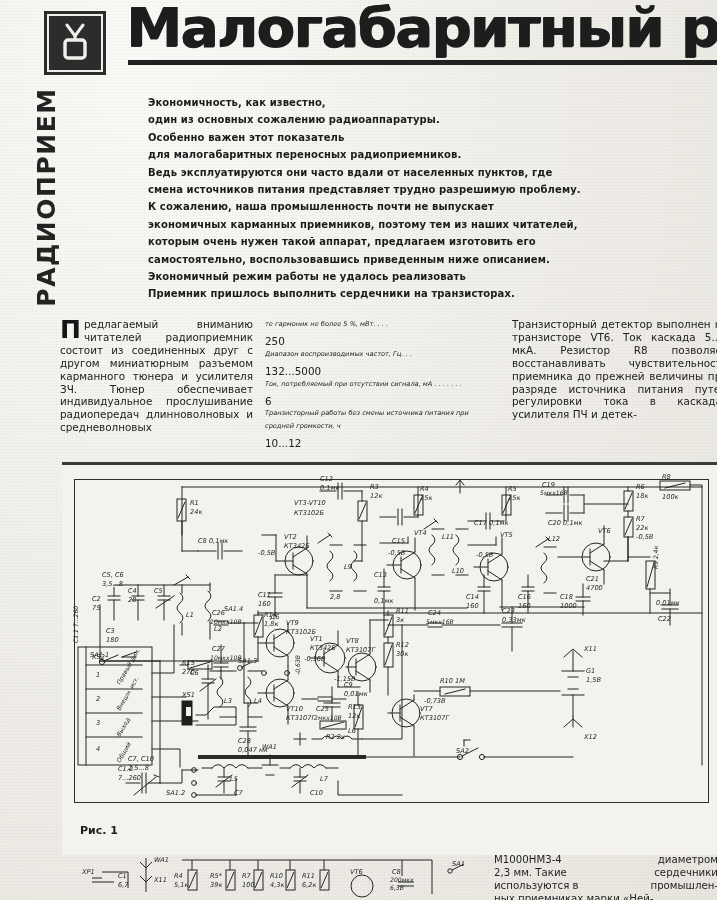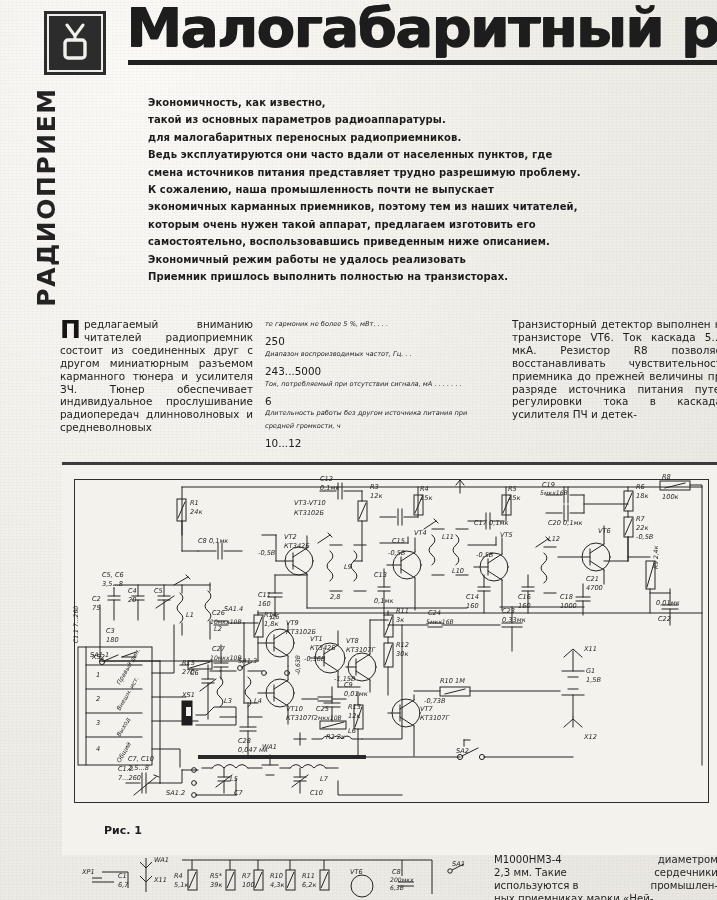--- a/index.html
+++ b/index.html
@@ -86,21 +86,21 @@
   
   .figwrap{
     position:absolute;left:62px;top:462px;width:655px;height:390px;
     background:#f4f2ec;
     border-top:3px solid #3b3b3b;
     overflow:hidden;
   }
   .figborder{position:absolute;left:12px;top:14px;right:8px;bottom:52px;border:1.6px solid #2e2e2e;}
   .figcap{
     position:absolute;left:18px;bottom:18px;
-    font-family:"DejaVu Sans", sans-serif;font-weight:700;font-size:11px;color:#1e1e1e;margin-left:24px;
+    font-family:"DejaVu Sans", sans-serif;font-weight:700;font-size:11px;color:#1e1e1e;
   }
   .sch{position:absolute;left:0;top:0;}
   .lbl{font-family:"DejaVu Sans", sans-serif;font-size:6.6px;font-style:italic;fill:#1f1f1f;}
   .lbl2{font-family:"DejaVu Sans", sans-serif;font-size:6.1px;font-style:italic;fill:#1f1f1f;}
 
   
   .btm{position:absolute;left:62px;top:852px;width:655px;height:48px;overflow:hidden;}
   .btmtxt{
     position:absolute;left:432px;top:2px;width:224px;
     font-family:"DejaVu Sans", sans-serif;font-size:10.2px;line-height:12.9px;color:#1f1f1f;
@@ -124,54 +124,55 @@
   </div>
 
   <div class="title">Малогабаритный радио</div>
   <div class="title-rule"></div>
 </div>
 
 <div class="vlabel">РАДИОПРИЕМ</div>
 
 <div class="intro" id="introBlock">
     <div>Экономичность, как известно,</div>
-    <div>такой из основных параметров радиоаппаратуры.</div>
+    <div>один из основных сожалению радиоаппаратуры.</div>
+    <div>Особенно важен этот показатель</div>
     <div>для малогабаритных переносных радиоприемников.</div>
     <div>Ведь эксплуатируются они часто вдали от населенных пунктов, где</div>
     <div>смена источников питания представляет трудно разрешимую проблему.</div>
     <div>К сожалению, наша промышленность почти не выпускает</div>
     <div>экономичных карманных приемников, поэтому тем из наших читателей,</div>
     <div>которым очень нужен такой аппарат, предлагаем изготовить его</div>
     <div>самостоятельно, воспользовавшись приведенным ниже описанием.</div>
     <div>Экономичный режим работы не удалось реализовать</div>
-    <div>Приемник пришлось выполнить полностью на транзисторах.</div>
+    <div>Приемник пришлось выполнить сердечники на транзисторах.</div>
   </div>
 
 <div class="cols">
   <div class="col col1 clip-bottom">
     <p>
       <span class="dropcap">П</span><span>редлагаемый вниманию читателей радиоприемник состоит из соединенных друг с другом миниатюрным разъемом карманного тюнера и усилителя ЗЧ. Тюнер обеспечивает индивидуальное прослушивание радиопередач длинноволновых и средневолновых</span>
     </p>
   </div>
 
   <div class="col col2 clip-bottom" id="specCol">
       <div class="spec">
         <span class="lbl">те гармоник не более 5 %, мВт. . . .</span>
         <span class="val">250</span>
       </div>
       <div class="spec">
         <span class="lbl">Диапазон воспроизводимых частот, Гц. .  .</span>
-        <span class="val">243...5000</span>
+        <span class="val">132...5000</span>
       </div>
       <div class="spec">
         <span class="lbl">Ток, потребляемый при отсутствии сигнала, мА . . . . . . .</span>
         <span class="val">6</span>
       </div>
       <div class="spec">
-        <span class="lbl">Длительность работы без другом источника питания при средней громкости, ч</span>
+        <span class="lbl">Транзисторный работы без смены источника питания при средней громкости, ч</span>
         <span class="val">10...12</span>
       </div>
     </div>
 
   <div class="col col3 clip-bottom">
     <p>Транзисторный детектор выполнен на транзисторе VT6. Ток каскада 5...7 мкА. Резистор R8 позволяет восстанавливать чувствительность приемника до прежней величины при разряде источника питания путем регулировки тока в каскадах усилителя ПЧ и детек-</p>
   </div>
 </div>
 
 <div class="figwrap">

